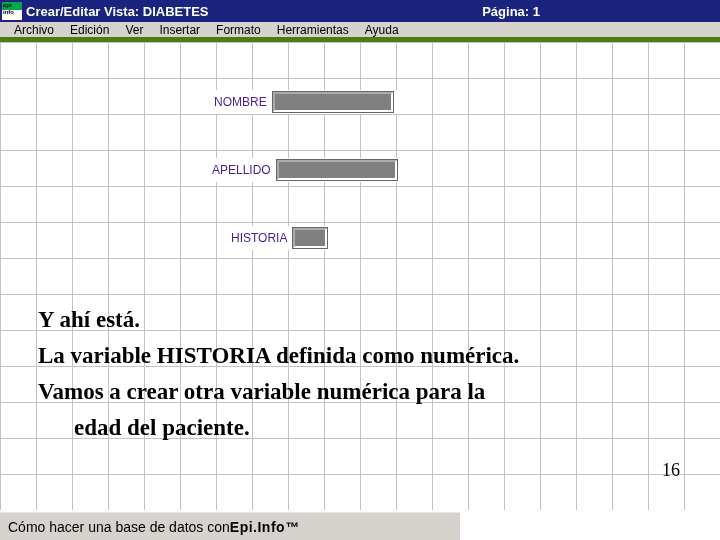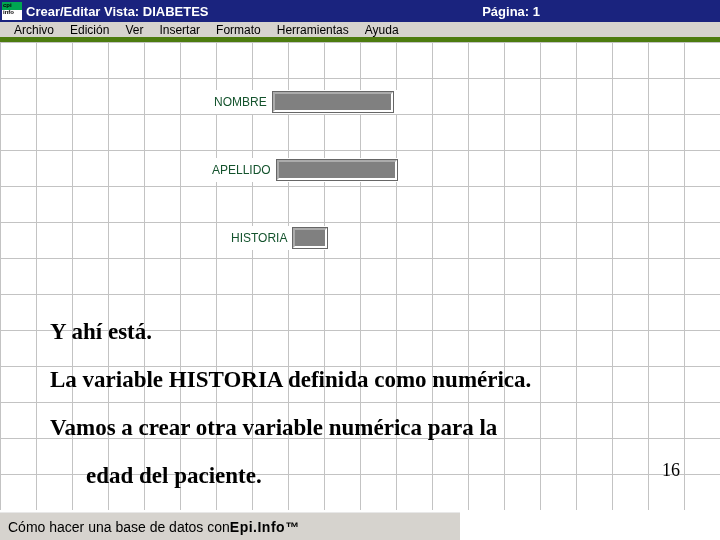--- a/index.html
+++ b/index.html
@@ -105,21 +105,21 @@
   .field-row {
     position: absolute;
     display: flex;
     align-items: center;
     background: #fff;
     padding: 2px 4px;
   }
   .field-row .label {
     font-size: 12px;
     font-family: "MS Sans Serif", sans-serif;
-    color: #14532d;
+    color: #4c1d95;
     margin-right: 4px;
     background: #fff;
     padding: 0 2px;
     white-space: nowrap;
   }
   .field-row .field-input {
     height: 20px;
     background: #808080;
     border: 2px inset #fff;
     outline: 1px solid #666;
@@ -136,21 +136,21 @@
     z-index: 3;
     left: 38px;
     top: 302px;
     width: 660px;
     font-family: Georgia, "Times New Roman", serif;
     font-weight: bold;
     font-size: 23px;
     line-height: 36px;
     color: #000;
   }
-  .tutorial-text p { margin: 12px; }
+  .tutorial-text p { margin: 0; }
   .tutorial-text .indent { padding-left: 36px; }
 
   .slide-number {
     position: absolute;
     right: 40px;
     top: 460px;
     z-index: 3;
     font-family: Liberation Serif, serif;
     font-size: 18px;
     color: #000;

